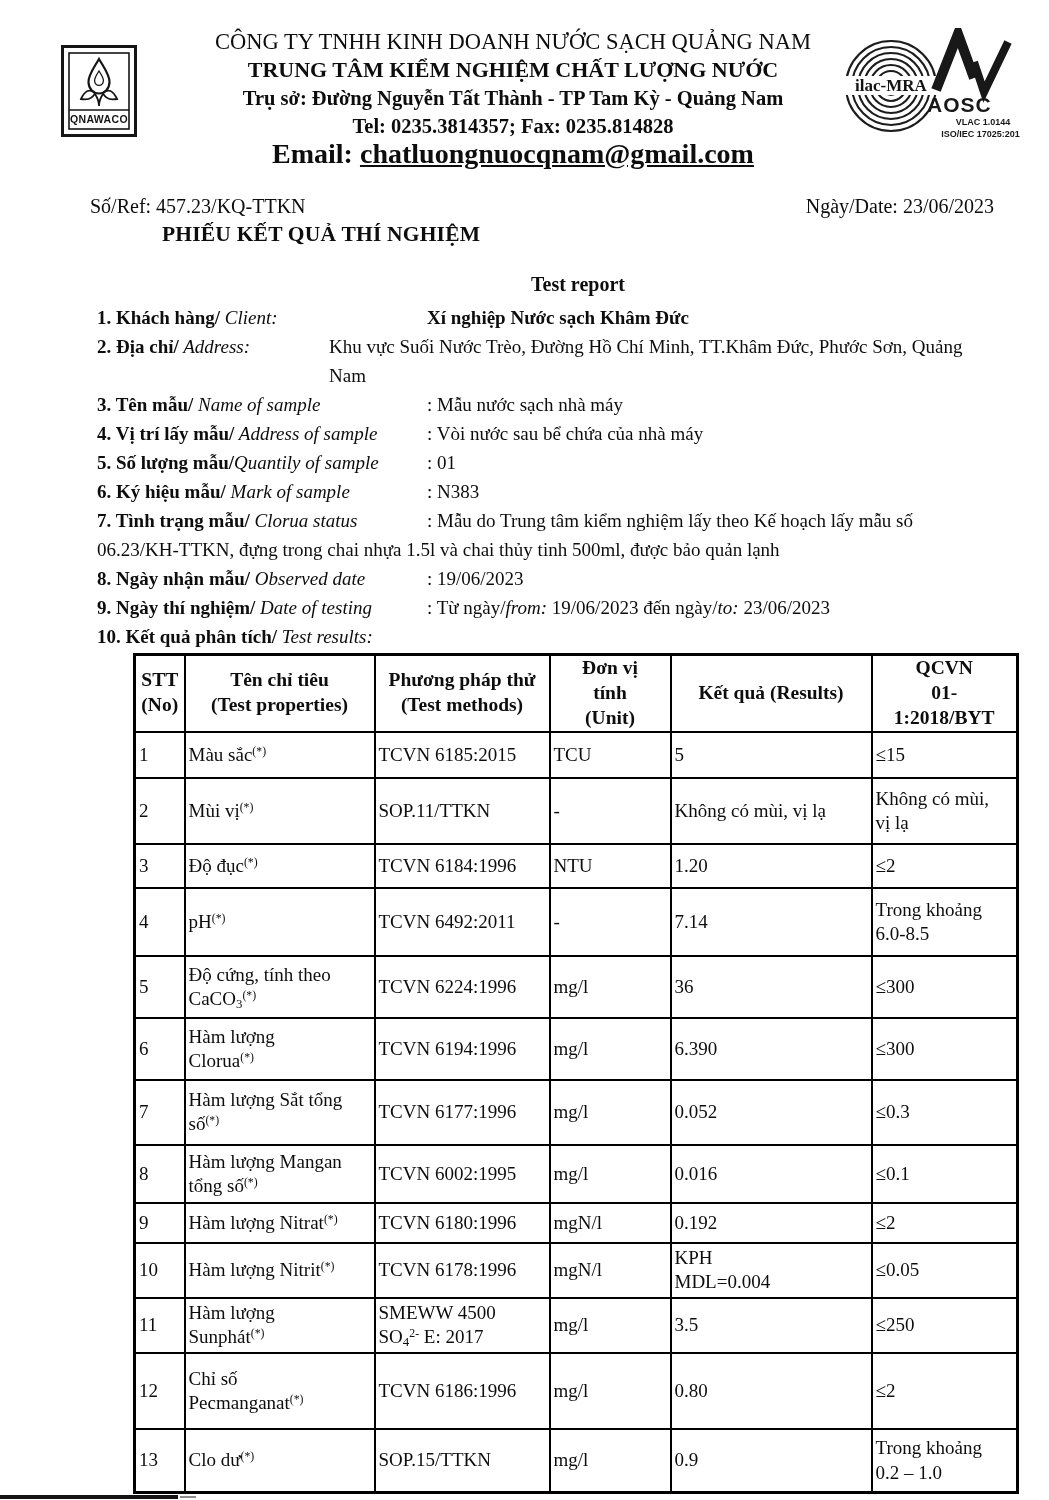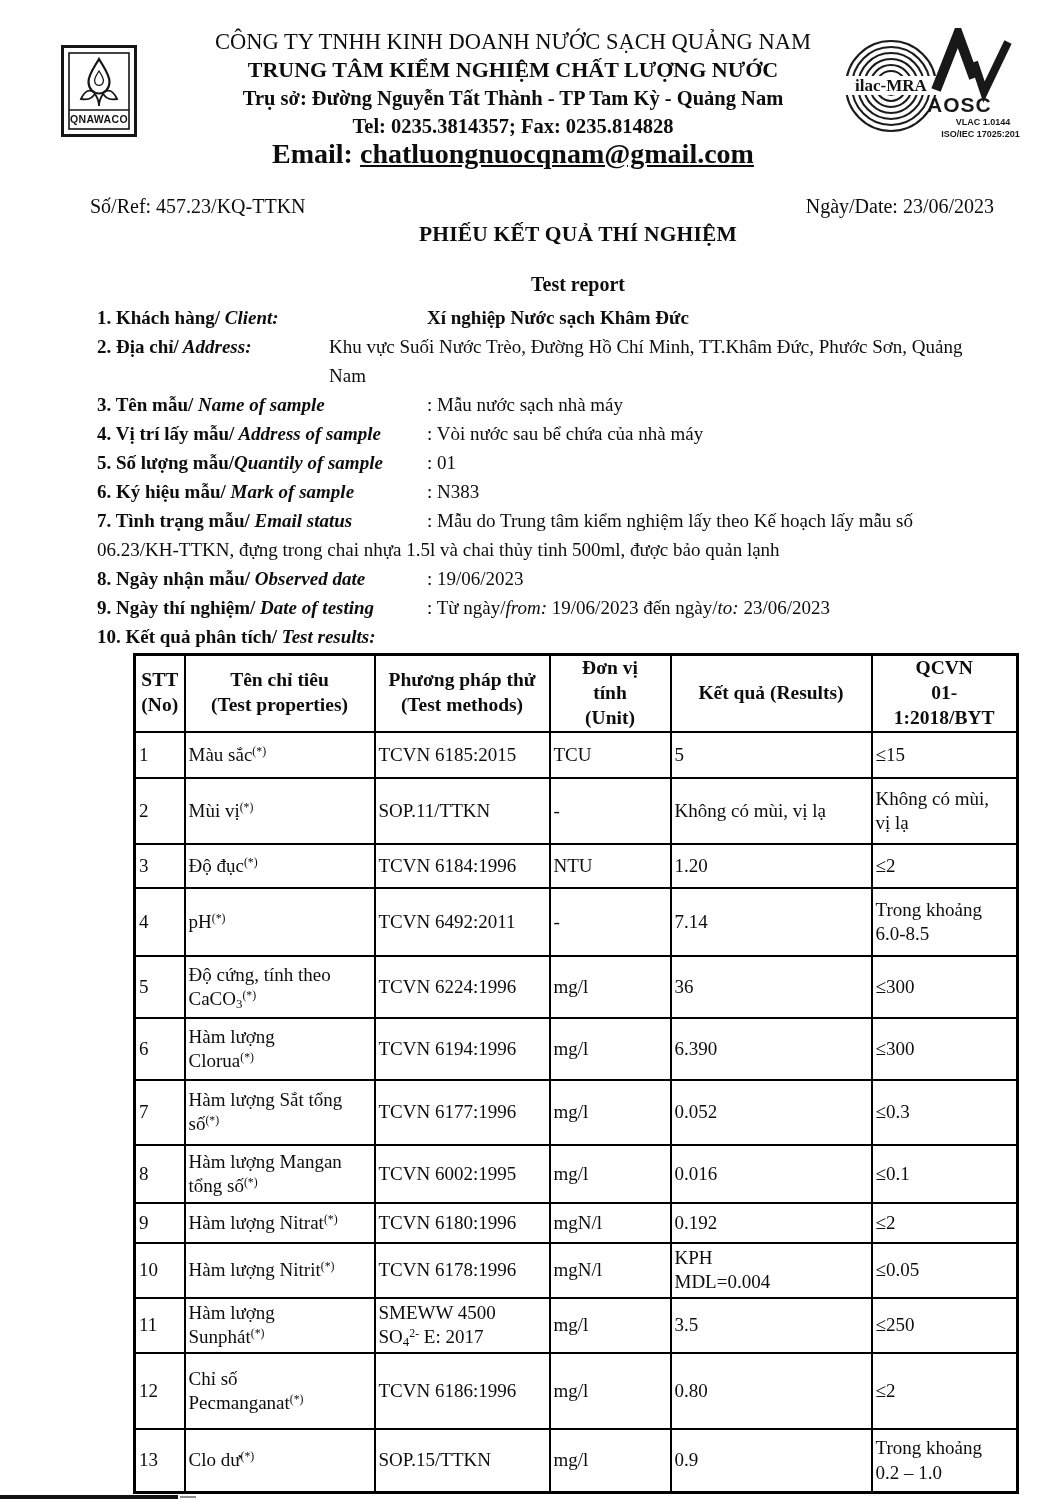--- a/index.html
+++ b/index.html
@@ -15,28 +15,28 @@
   .header-center{position:absolute;left:168px;top:28px;width:690px;text-align:center;line-height:28px;}
   .h-line1{font-size:22.5px;white-space:nowrap;}
   .h-line2{font-size:22px;font-weight:bold;white-space:nowrap;}
   .h-line3{font-size:20.5px;font-weight:bold;white-space:nowrap;}
   .h-line4{font-size:20.5px;font-weight:bold;}
   .h-line5{font-size:28px;font-weight:bold;}
   .email-addr{text-decoration:underline;}
   
   .content{position:absolute;left:0;top:194px;width:1049px;box-sizing:border-box;padding:0 55px 0 90px;}
   .meta-row{display:flex;justify-content:space-between;font-size:20px;line-height:24px;}
-  .doc-title{text-align:center;font-size:21.5px;font-weight:bold;padding-left:72px;margin-top:3px;line-height:26px;letter-spacing:.2px;}
+  .doc-title{text-align:left;font-size:21.5px;font-weight:bold;padding-left:72px;margin-top:3px;line-height:26px;letter-spacing:.2px;}
   .doc-subtitle{text-align:center;font-size:20px;font-weight:bold;padding-left:72px;line-height:25px;margin-top:25px;}
   .field-list{margin-top:6px;padding-left:7px;font-size:19px;line-height:29px;}
   .field-row{display:grid;grid-template-columns:330px 1fr;}
   .field-row.f2{grid-template-columns:232px 1fr;}
   .field-row.f10{grid-template-columns:auto 1fr;}
   .flabel{font-weight:bold;}
-  .flabel i{font-weight:bold;text-align:right;}
+  .flabel i{font-weight:normal;text-align:right;}
   .fvalue{white-space:nowrap;}
   .f2 .fvalue{white-space:normal;}
   .field-cont{white-space:nowrap;}
   
   table.results{border-collapse:collapse;table-layout:fixed;width:883px;margin:2px 0 0 43px;
     font-size:19px;line-height:1.28;border:3px solid #000;}
   .results th,.results td{border:2px solid #000;padding:0 3px;vertical-align:middle;overflow:hidden;}
   .results th{font-size:19.5px;font-weight:bold;}
   .results thead tr{height:76px;}
   .results tbody tr:nth-child(1){height:46px;}
@@ -146,21 +146,21 @@
         </div>
         <div class="field-row f5">
           <span class="flabel"><span>5. Số lượng mẫu/</span><i>Quantily of sample</i></span>
           <span class="fvalue"><span>: 01</span></span>
         </div>
         <div class="field-row f6">
           <span class="flabel"><span>6. Ký hiệu mẫu/</span><i> Mark of sample</i></span>
           <span class="fvalue"><span>: N383</span></span>
         </div>
         <div class="field-row f7">
-          <span class="flabel"><span>7. Tình trạng mẫu/</span><i> Email status</i></span>
+          <span class="flabel"><span>7. Tình trạng mẫu/</span><i> Clorua status</i></span>
           <span class="fvalue"><span>: Mẫu do Trung tâm kiểm nghiệm lấy theo Kế hoạch lấy mẫu số</span></span>
         </div>
         <div class="field-cont"><span>06.23/KH-TTKN, đựng trong chai nhựa 1.5l và chai thủy tinh 500ml, được bảo quản lạnh</span></div>
         <div class="field-row f8">
           <span class="flabel"><span>8. Ngày nhận mẫu/</span><i> Observed date</i></span>
           <span class="fvalue"><span>: 19/06/2023</span></span>
         </div>
         <div class="field-row f9">
           <span class="flabel"><span>9. Ngày thí nghiệm/</span><i> Date of testing</i></span>
           <span class="fvalue"><span>: Từ ngày/</span><i>from:</i><span> 19/06/2023  đến ngày/</span><i>to:</i><span> 23/06/2023</span></span>

